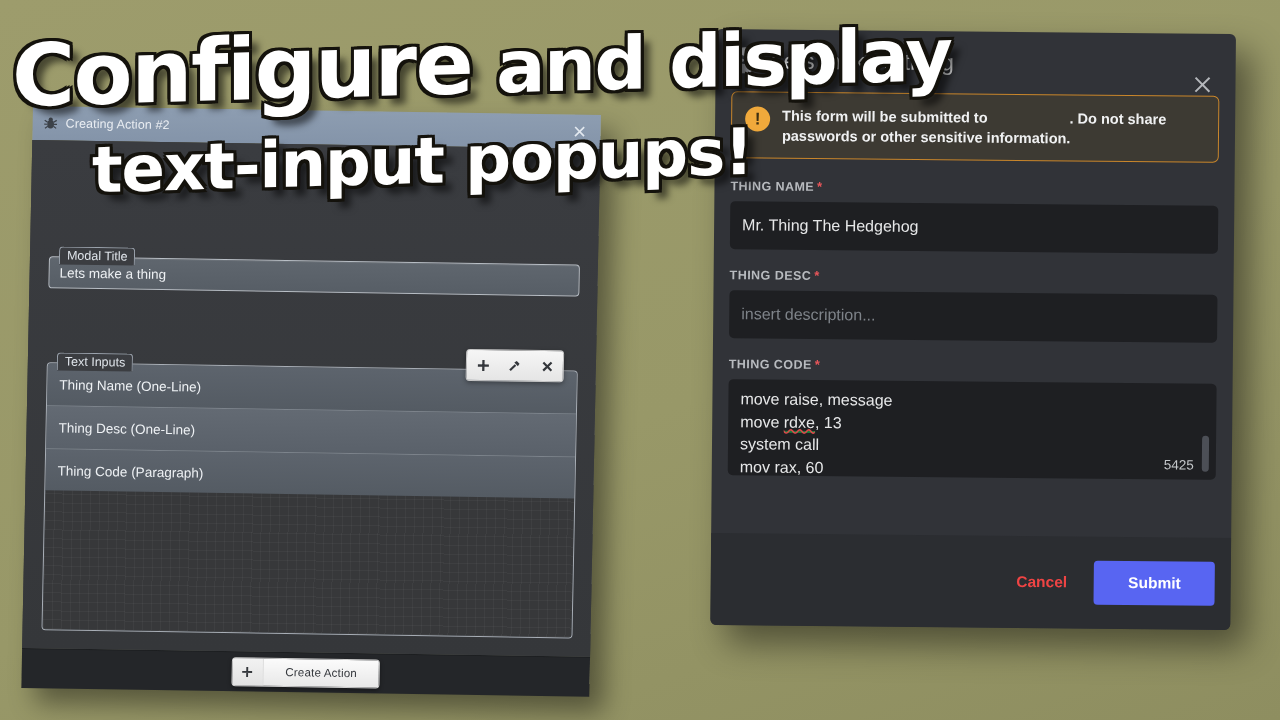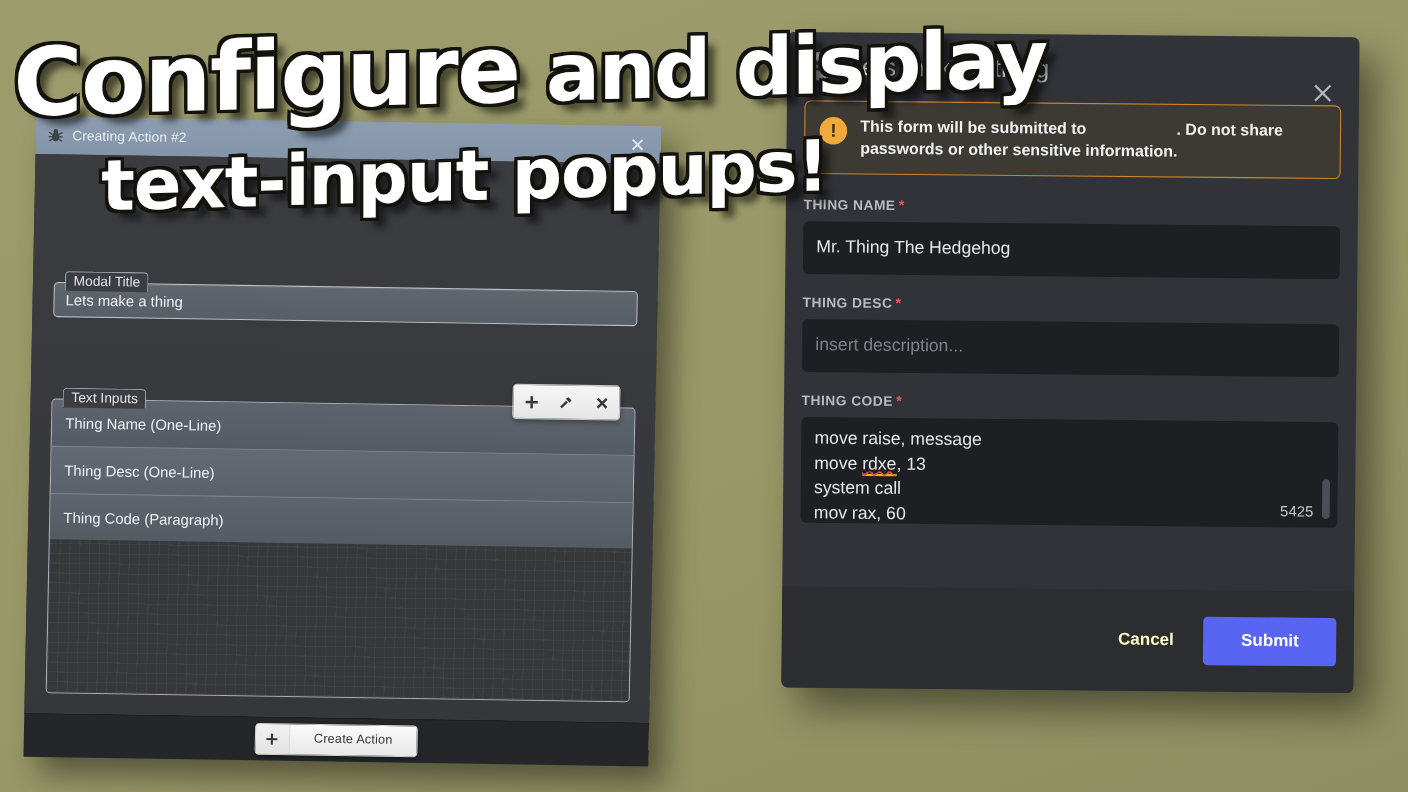--- a/index.html
+++ b/index.html
@@ -281,21 +281,21 @@
     padding: 9px 12px 0 12px;
     cursor: text;
   }
   .code-line {
     font-size: 16px;
     color: #e6e7e8;
     line-height: 22.5px;
     white-space: nowrap;
   }
   .code-line .sp {
-    border-bottom: 2px solid #eab308;
+    border-bottom: 2px solid #15803d;
     border-image: none;
     text-decoration: underline;
     text-decoration-color: #d94a4a;
     text-decoration-style: wavy;
     text-decoration-skip-ink: none;
   }
   #code-count {
     position: absolute;
     right: 22px; bottom: 7px;
     font-size: 13.5px;
@@ -315,21 +315,21 @@
     left: 0; right: 0; bottom: 0;
     height: 92px;
     background: #2b2d31;
     display: flex; align-items: center; justify-content: flex-end;
     gap: 10px;
     padding: 0 16px;
   }
   #cancel-button {
     font-size: 15.5px;
     font-weight: bold;
-    color: #fef9c3;
+    color: #ef4444;
     padding: 11px 17px;
     cursor: pointer;
     border-radius: 4px;
     background: none;
     border: none;
   }
   #submit-button {
     font-size: 15.5px;
     font-weight: bold;
     color: #ffffff;

